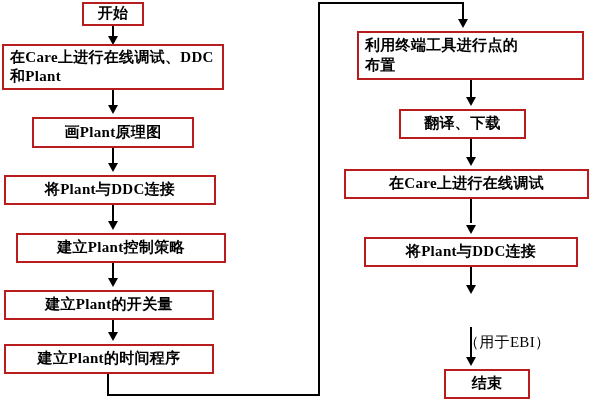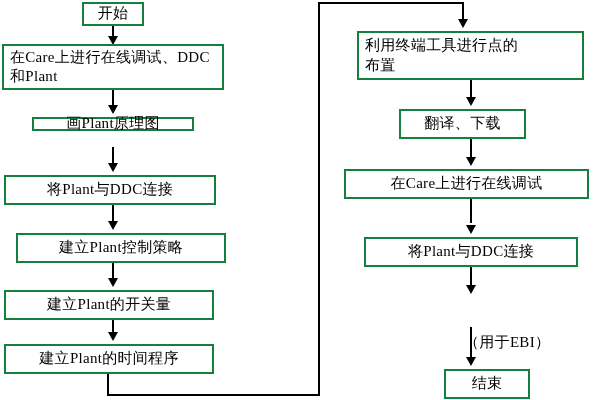--- a/index.html
+++ b/index.html
@@ -13,31 +13,31 @@
   #flowchart {
     position: relative;
     width: 600px;
     height: 400px;
     background: #ffffff;
     overflow: hidden;
   }
   .node {
     position: absolute;
     box-sizing: border-box;
-    border: 2px solid #15803d;
+    border: 2px solid #b91c1c;
     background: #ffffff;
     color: #000000;
     display: flex;
     align-items: center;
     justify-content: center;
     text-align: center;
     font-size: 15px;
     line-height: 1.30;
     letter-spacing: 0.3px;
-    font-weight: 400;
+    font-weight: 700;
     padding: 0 4px;
   }
   .node.left-align {
     justify-content: flex-start;
     text-align: left;
     padding-left: 6px;
   }
   .node .txt {
     display: block;
     white-space: pre-line;
@@ -116,21 +116,21 @@
 
   <div class="node" style="left:82px; top:2px; width:62px; height:24px;">
     <span class="txt">开始</span>
   </div>
 
   <div class="node left-align" style="left:2px; top:44px; width:222px; height:46px;">
     <span class="txt">在Care上进行在线调试、DDC
 和Plant</span>
   </div>
 
-  <div class="node" style="left:32px; top:117px; width:162px; height:14px;">
+  <div class="node" style="left:32px; top:117px; width:162px; height:31px;">
     <span class="txt">画Plant原理图</span>
   </div>
 
   <div class="node" style="left:4px; top:175px; width:212px; height:30px;">
     <span class="txt">将Plant与DDC连接</span>
   </div>
 
   <div class="node" style="left:16px; top:233px; width:210px; height:30px;">
     <span class="txt">建立Plant控制策略</span>
   </div>

